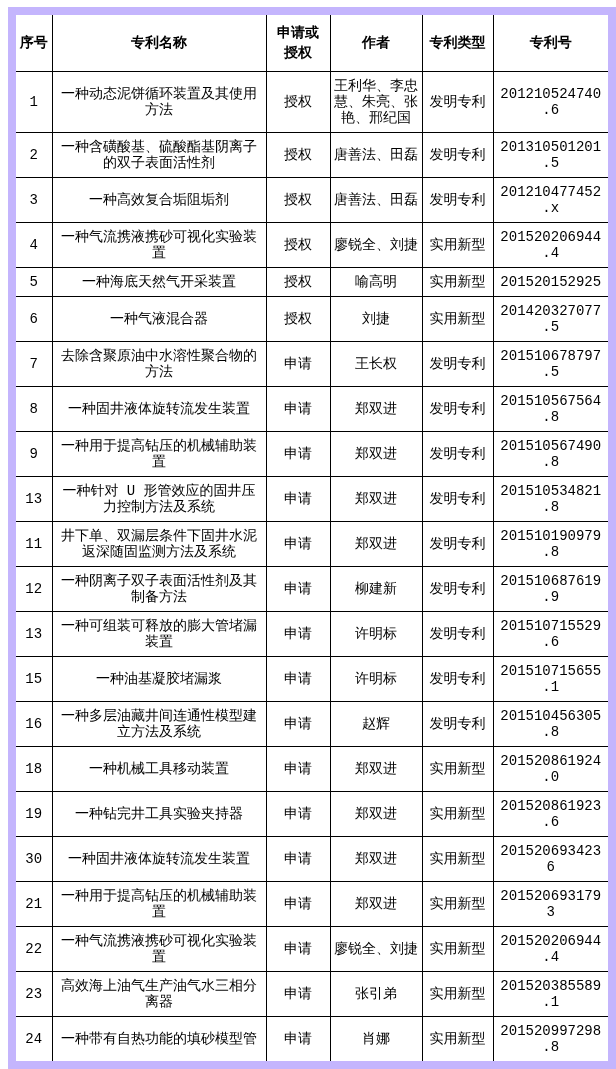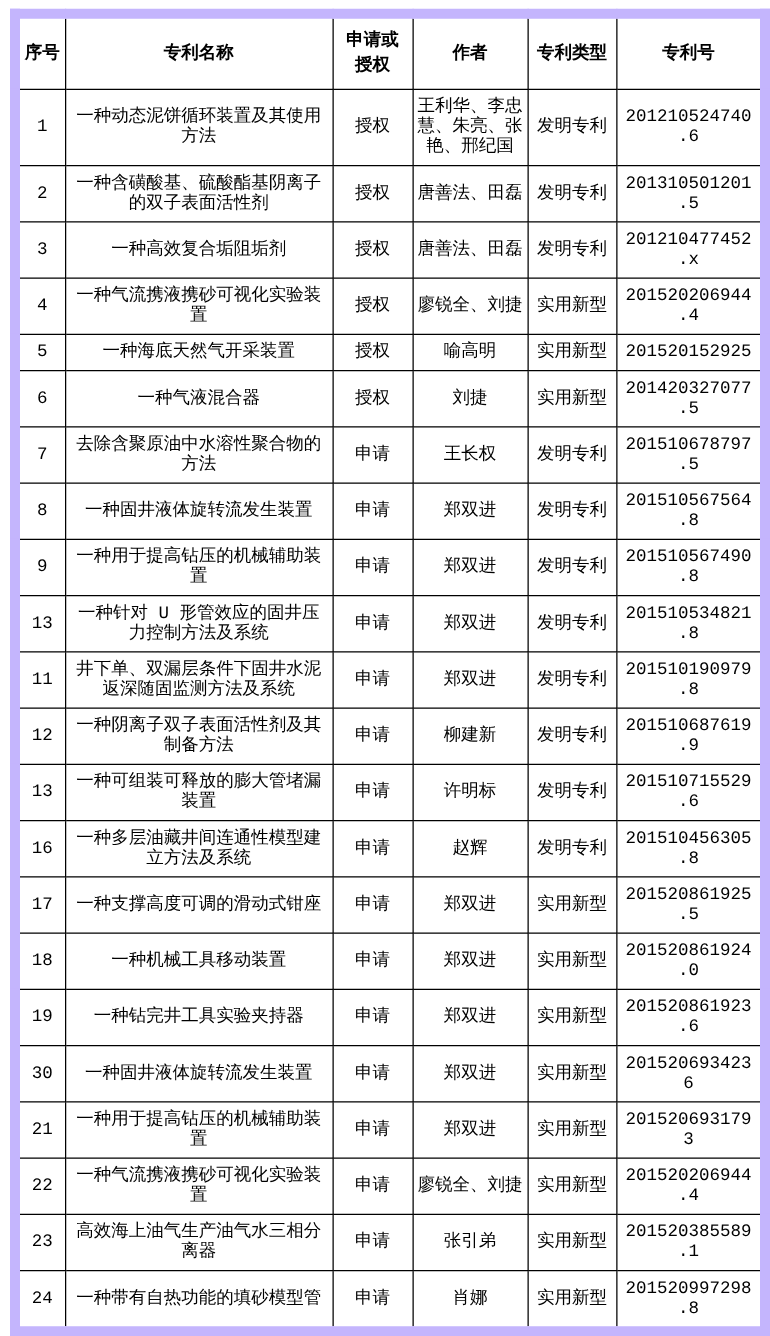--- a/index.html
+++ b/index.html
@@ -172,34 +172,34 @@
   </tr>
       <tr>
     <td class="cell-no">13</td>
     <td class="cell-name">一种可组装可释放的膨大管堵漏装置</td>
     <td class="cell-status">申请</td>
     <td class="cell-author">许明标</td>
     <td class="cell-type">发明专利</td>
     <td class="cell-number">201510715529.6</td>
   </tr>
       <tr>
+    <td class="cell-no">15</td>
+    <td class="cell-name">一种油基凝胶堵漏浆</td>
+    <td class="cell-status">申请</td>
+    <td class="cell-author">许明标</td>
+    <td class="cell-type">发明专利</td>
+    <td class="cell-number">201510715655.1</td>
+  </tr>
+      <tr>
     <td class="cell-no">16</td>
     <td class="cell-name">一种多层油藏井间连通性模型建立方法及系统</td>
     <td class="cell-status">申请</td>
     <td class="cell-author">赵辉</td>
     <td class="cell-type">发明专利</td>
     <td class="cell-number">201510456305.8</td>
-  </tr>
-      <tr>
-    <td class="cell-no">17</td>
-    <td class="cell-name">一种支撑高度可调的滑动式钳座</td>
-    <td class="cell-status">申请</td>
-    <td class="cell-author">郑双进</td>
-    <td class="cell-type">实用新型</td>
-    <td class="cell-number">201520861925.5</td>
   </tr>
       <tr>
     <td class="cell-no">18</td>
     <td class="cell-name">一种机械工具移动装置</td>
     <td class="cell-status">申请</td>
     <td class="cell-author">郑双进</td>
     <td class="cell-type">实用新型</td>
     <td class="cell-number">201520861924.0</td>
   </tr>
       <tr>

